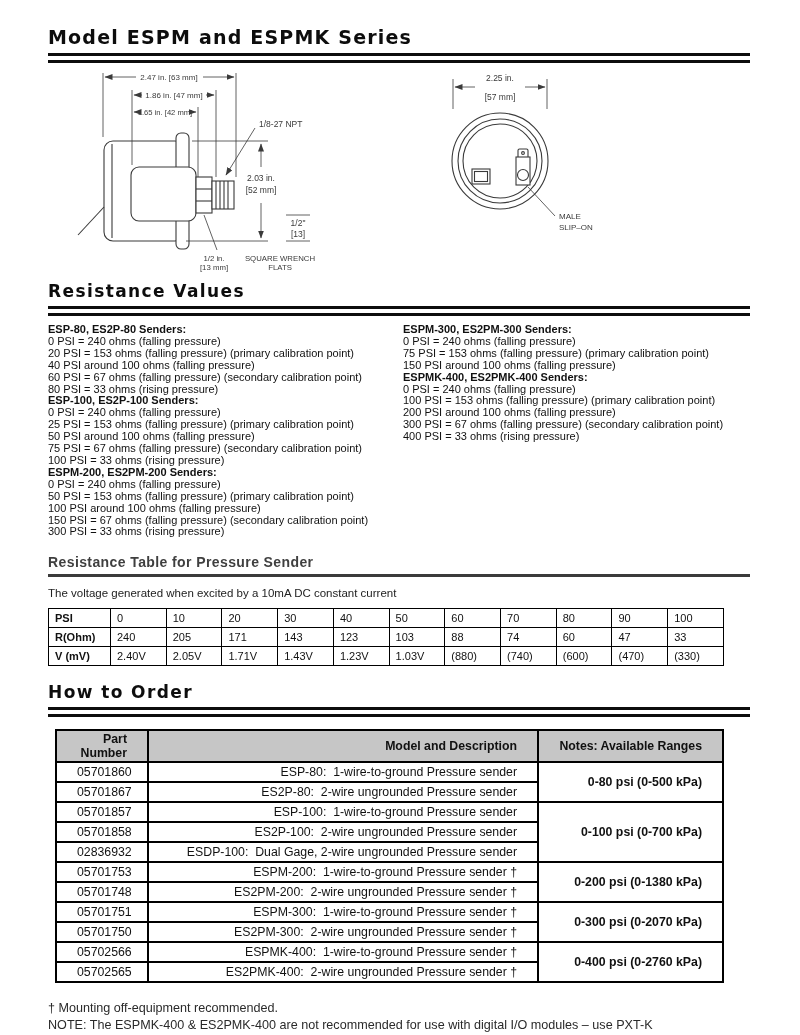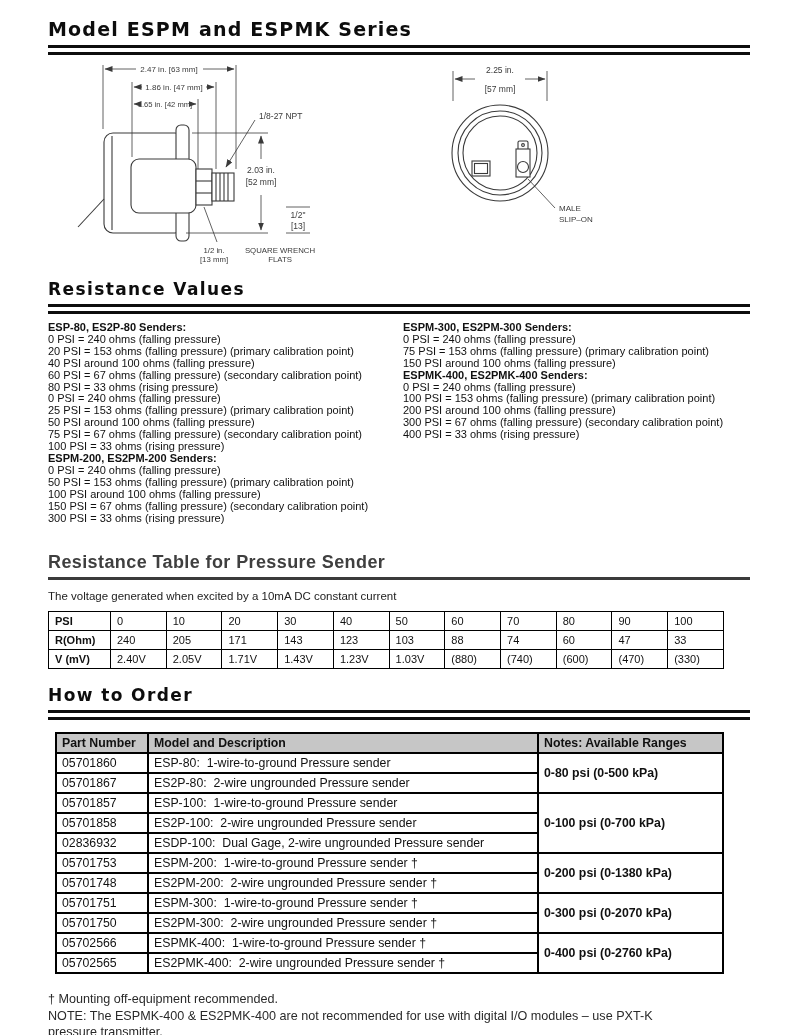--- a/index.html
+++ b/index.html
@@ -4,50 +4,50 @@
 <style>
   * { box-sizing: border-box; }
   html, body { margin: 0; padding: 0; background: #fff; }
   .page {
     width: 800px; height: 1035px; background: #fff; overflow: hidden;
     padding: 18px 50px 0 48px;
     font-family: "Liberation Sans", sans-serif; color: #1a1a1a;
   }
   .h-main {
     font-family: "DejaVu Sans", sans-serif; font-weight: 700;
-    font-size: 19px; letter-spacing: 1.2px; margin: 0 0 5px 0; color: #0d0d0d;
+    font-size: 19px; letter-spacing: 1.2px; margin: 8px 0 5px 0; color: #0d0d0d;
   }
   .rule2 { height: 10px; border-top: 3.5px solid #0d0d0d; border-bottom: 3.5px solid #0d0d0d; }
   .drawings { display: flex; align-items: flex-start; margin: 6px 0 2px 14px; height: 206px; }
   .drawings svg { display: block; }
   .dwg-label { font-family: "Liberation Sans", sans-serif; fill: #3a3a3a; }
   .section-h {
     font-family: "DejaVu Sans", sans-serif; font-weight: 700;
-    font-size: 17px; letter-spacing: 1.4px; margin: 12px 0 5px 0; color: #0d0d0d;
+    font-size: 17px; letter-spacing: 1.4px; margin: 6px 0 5px 0; color: #0d0d0d;
   }
   .rv-cols { display: flex; margin-top: 8px; gap: 8px; }
   .rv-col { width: 352px; font-size: 11px; line-height: 11.9px; color: #111; }
   .rv-col .blk-title { font-weight: 700; }
   .rt-head {
-    font-size: 18px; font-weight: 700; color: #3f3f3f;
-    letter-spacing: .4px; margin: 28px 0 0 0;
+    font-size: 14px; font-weight: 700; color: #3f3f3f;
+    letter-spacing: .4px; margin: 16px 0 0 0;
   }
   .rule1 { border-top: 3px solid #3b3b3b; margin: 4px 0 0 0; }
   .rt-sub { font-size: 11.5px; color: #222; margin: 10px 0 9px 0; }
   table.res { border-collapse: collapse; width: 676px; table-layout: fixed; }
   table.res td {
     border: 1.6px solid #000; font-size: 11px; padding: 2px 6px; height: 19px;
     color: #111; overflow: hidden; white-space: nowrap;
   }
   table.res td.lbl { font-weight: 700; }
   .order-wrap { margin: 12px 0 0 7px; }
   table.order { border-collapse: collapse; width: 667px; table-layout: fixed; }
   table.order th, table.order td {
-    border: 2px solid #000; font-size: 12.3px; padding: 1px 5px; height: 20px;
-    text-align: left; color: #111; white-space: pre-wrap; overflow: hidden;
+    border: 2px solid #000; font-size: 12.3px; padding: 1px 20px; height: 20px;
+    text-align: right; color: #111; white-space: pre-wrap; overflow: hidden;
   }
   table.order th { background: #c6c6c6; font-weight: 700; }
   table.order td.range { vertical-align: middle; font-weight: bold; }
   .footnotes { margin-top: 17px; font-size: 12.6px; color: #2a2a2a; line-height: 16.5px; }
 </style>
 </head>
 <body>
 
 <div class="page">
 
@@ -142,20 +142,21 @@
   <div class="rule2"></div>
 
   <div class="rv-cols">
     <div class="rv-col">
       <div class="blk-title">ESP-80, ES2P-80 Senders:</div>
       <div>0 PSI = 240 ohms (falling pressure)</div>
       <div>20 PSI = 153 ohms (falling pressure) (primary calibration point)</div>
       <div>40 PSI around 100 ohms (falling pressure)</div>
       <div>60 PSI = 67 ohms (falling pressure) (secondary calibration point)</div>
       <div>80 PSI = 33 ohms (rising pressure)</div>
+      <div class="blk-title">ESP-100, ES2P-100 Senders:</div>
       <div>0 PSI = 240 ohms (falling pressure)</div>
       <div>25 PSI = 153 ohms (falling pressure) (primary calibration point)</div>
       <div>50 PSI around 100 ohms (falling pressure)</div>
       <div>75 PSI = 67 ohms (falling pressure) (secondary calibration point)</div>
       <div>100 PSI = 33 ohms (rising pressure)</div>
       <div class="blk-title">ESPM-200, ES2PM-200 Senders:</div>
       <div>0 PSI = 240 ohms (falling pressure)</div>
       <div>50 PSI = 153 ohms (falling pressure) (primary calibration point)</div>
       <div>100 PSI around 100 ohms (falling pressure)</div>
       <div>150 PSI = 67 ohms (falling pressure) (secondary calibration point)</div>

